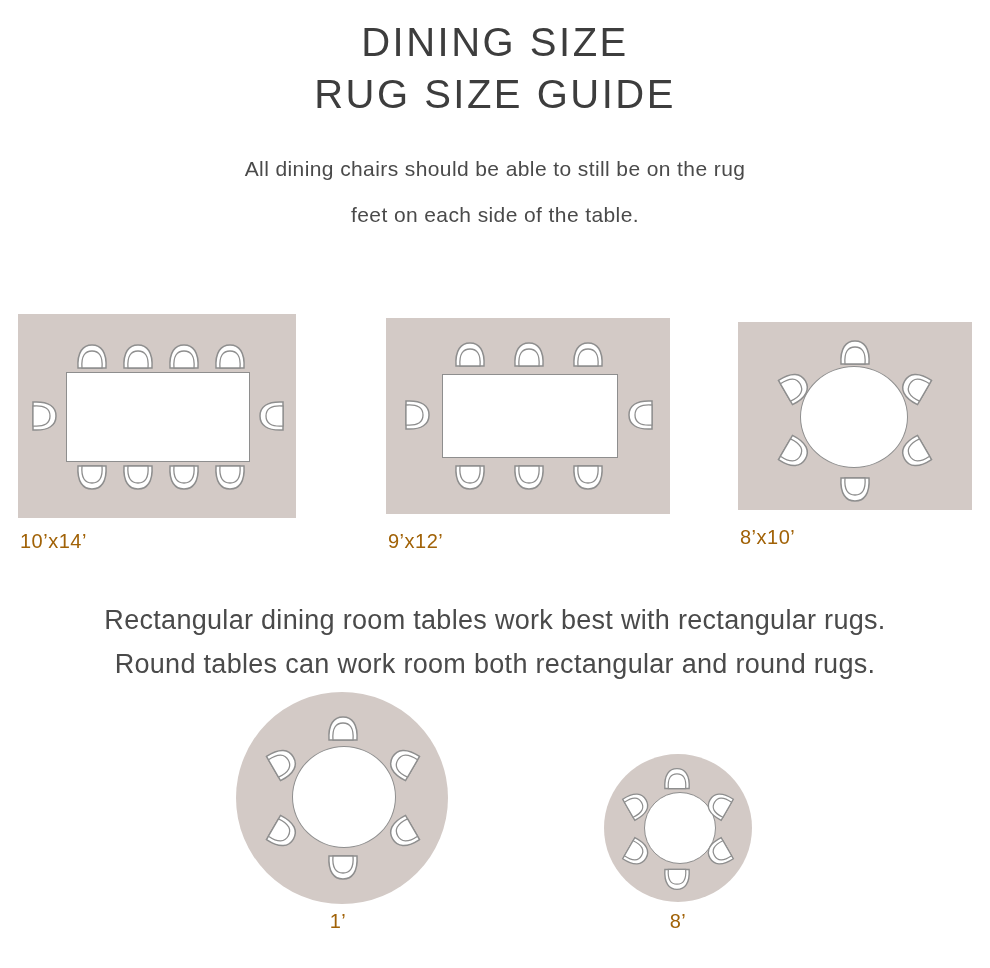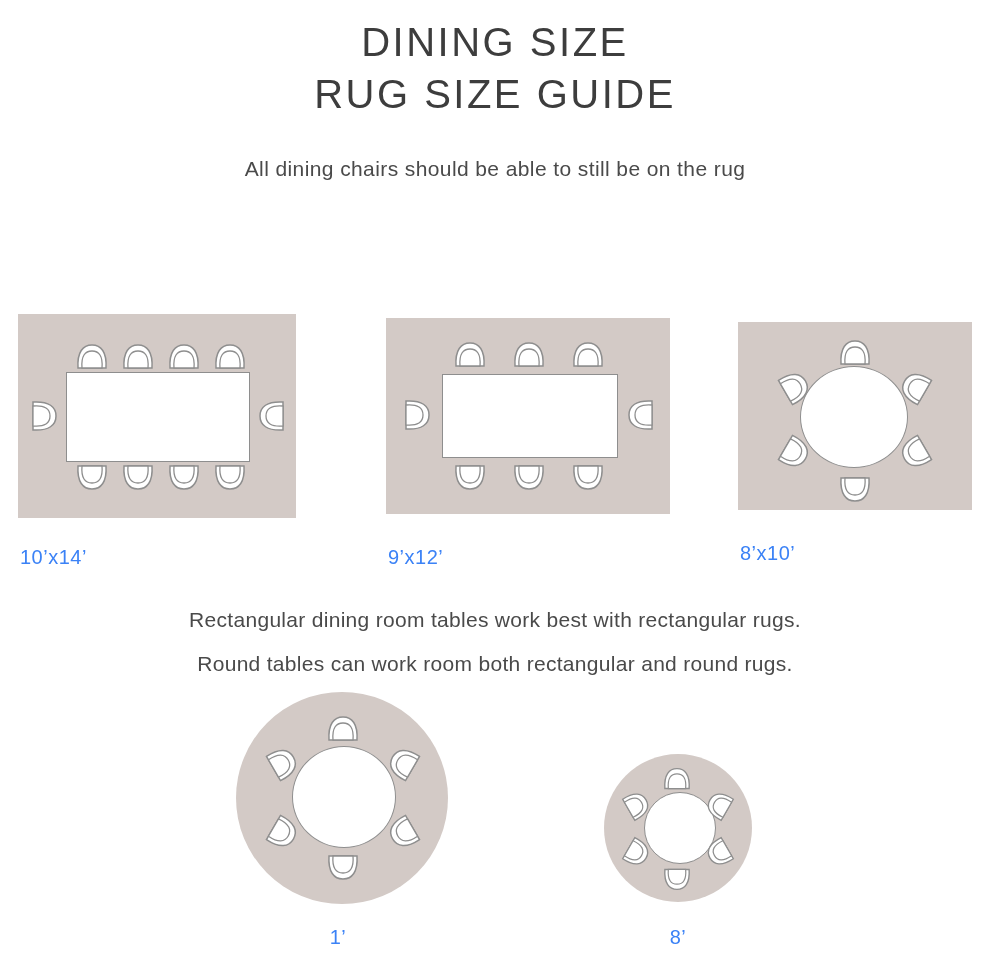--- a/index.html
+++ b/index.html
@@ -42,21 +42,21 @@
     line-height: 46px;
     letter-spacing: 0.4px;
   }
   .mid-note {
     text-align: center;
     margin-top: 10px;
     color: #4a4a4a;
   }
   .mid-note p {
     margin: 0;
-    font-size: 21px;
+    font-size: 27px;
     line-height: 44px;
     letter-spacing: 0.3px;
   }
 
   
   .row-rect {
     position: absolute;
     top: 314px;
     left: 0;
     width: 990px;
@@ -88,22 +88,21 @@
   .chair {
     position: absolute;
     width: 34px;
     height: 30px;
   }
   .chair svg { display:block; width:100%; height:100%; }
   .caption {
     position: absolute;
     font-size: 20px;
     letter-spacing: 0.5px;
-    color: #3b82f6;
-    margin-top: 16px;
+    color: #a16207;
   }
 
   .row-round {
     position: absolute;
     top: 692px;
     left: 0;
     width: 990px;
     height: 276px;
   }
 </style>
@@ -112,20 +111,21 @@
 
 <div class="page">
 
   <div class="title-block">
     <div class="title-line">DINING SIZE</div>
     <div class="title-line">RUG SIZE GUIDE</div>
   </div>
 
   <div class="intro">
     <p>All dining chairs should be able to still be on the rug</p>
+    <p>feet on each side of the table.</p>
   </div>
 
   <div class="row-rect">
 
     <div class="fig" style="left:18px; top:0;">
       <div class="rug-rect" style="width:278px; height:204px;">
         <div class="table-rect" style="left:48px; top:58px; width:182px; height:88px;"></div>
 
         <div class="chair" style="left:57px; top:28px;">
           <svg viewBox="0 0 34 30">

